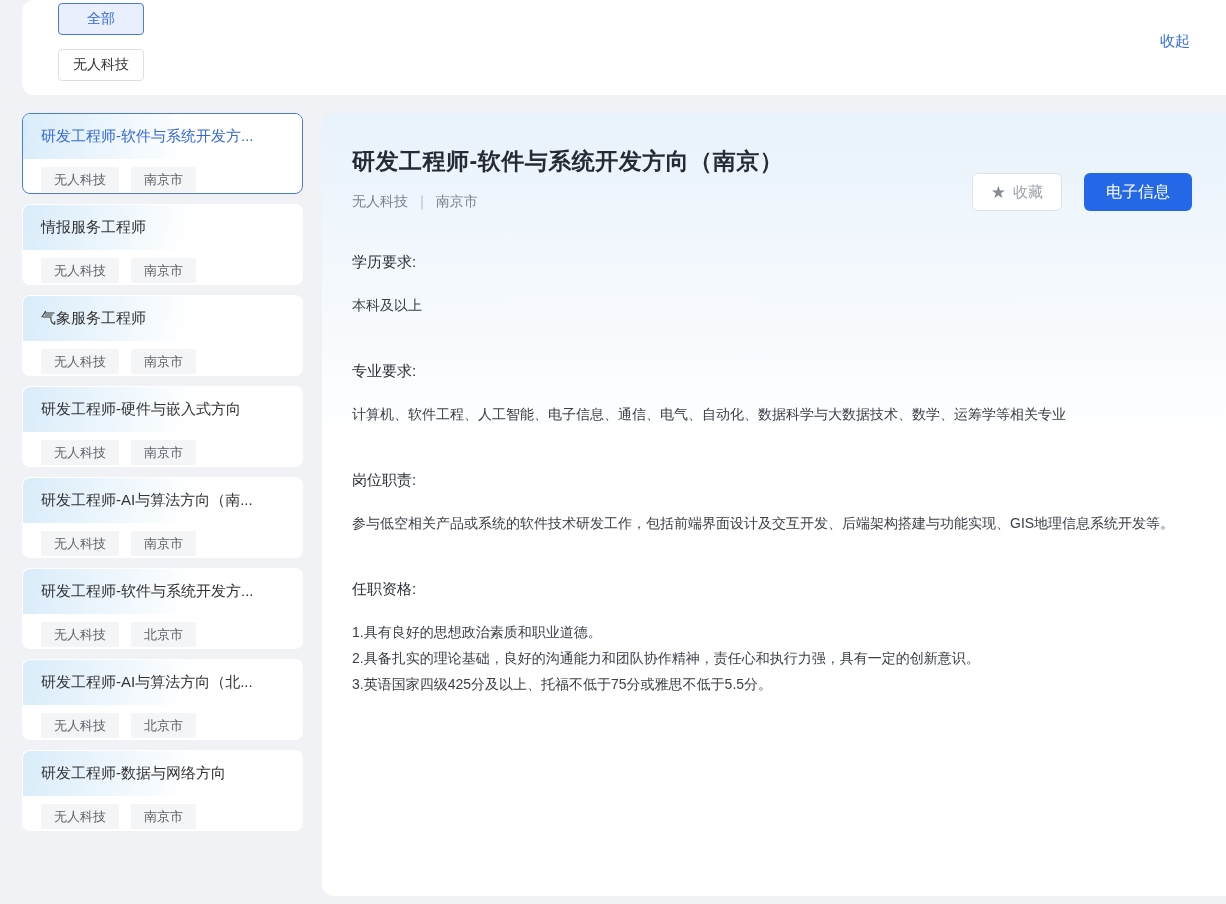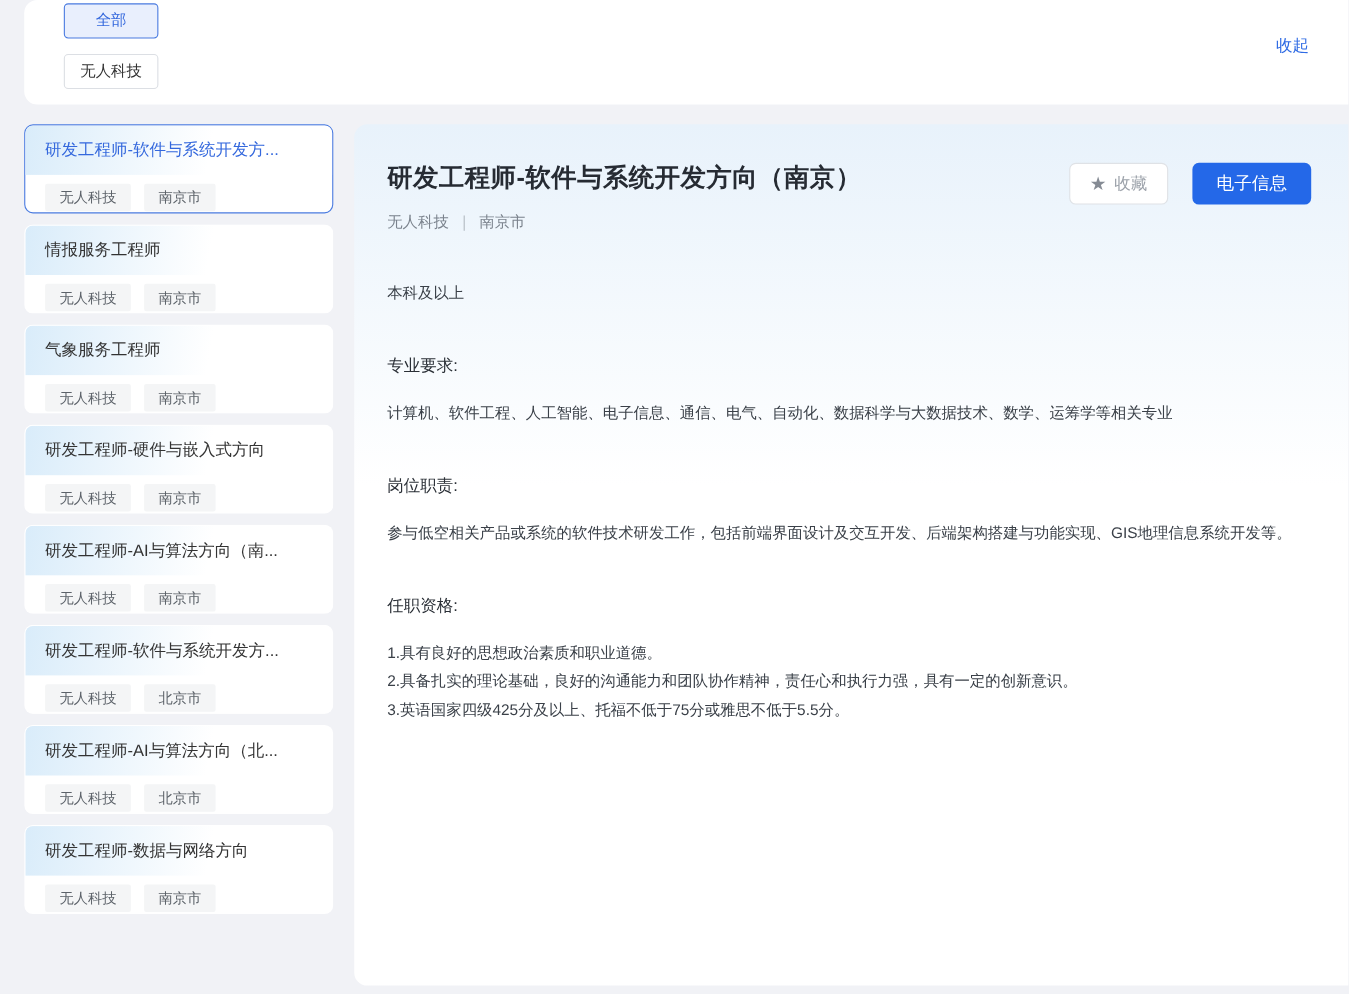--- a/index.html
+++ b/index.html
@@ -99,21 +99,21 @@
   }
 
   
   .main {
     flex: 1 1 auto;
     border-radius: 12px 0 0 12px;
     background: linear-gradient(180deg, var(--panel-gradient-from, #e8f2fb) 0%, #ffffff 42%);
     padding: 33px 34px 0 30px;
     overflow: hidden;
   }
-  .detail-header { display: flex; justify-content: space-between; align-items: flex-start; }
+  .detail-header { display: flex; justify-content: space-between; align-items: flex-end; }
   .detail-title {
     font-size: 23px;
     font-weight: 600;
     color: #262b33;
     letter-spacing: 0.5px;
   }
   .detail-sub {
     margin-top: 16px;
     font-size: 14px;
     color: #7b838d;
@@ -257,20 +257,21 @@
         <button class="fav-btn">
           <span class="star">★</span>
           <span>收藏</span>
         </button>
         <button class="apply-btn">电子信息</button>
       </div>
     </div>
 
     <div class="detail-body">
       <div class="section">
+        <div class="section-label">学历要求:</div>
         <div class="section-lines">
             <p>本科及以上</p>
           </div>
       </div>
 
       <div class="section">
         <div class="section-label">专业要求:</div>
         <div class="section-lines">
             <p>计算机、软件工程、人工智能、电子信息、通信、电气、自动化、数据科学与大数据技术、数学、运筹学等相关专业</p>
           </div>

